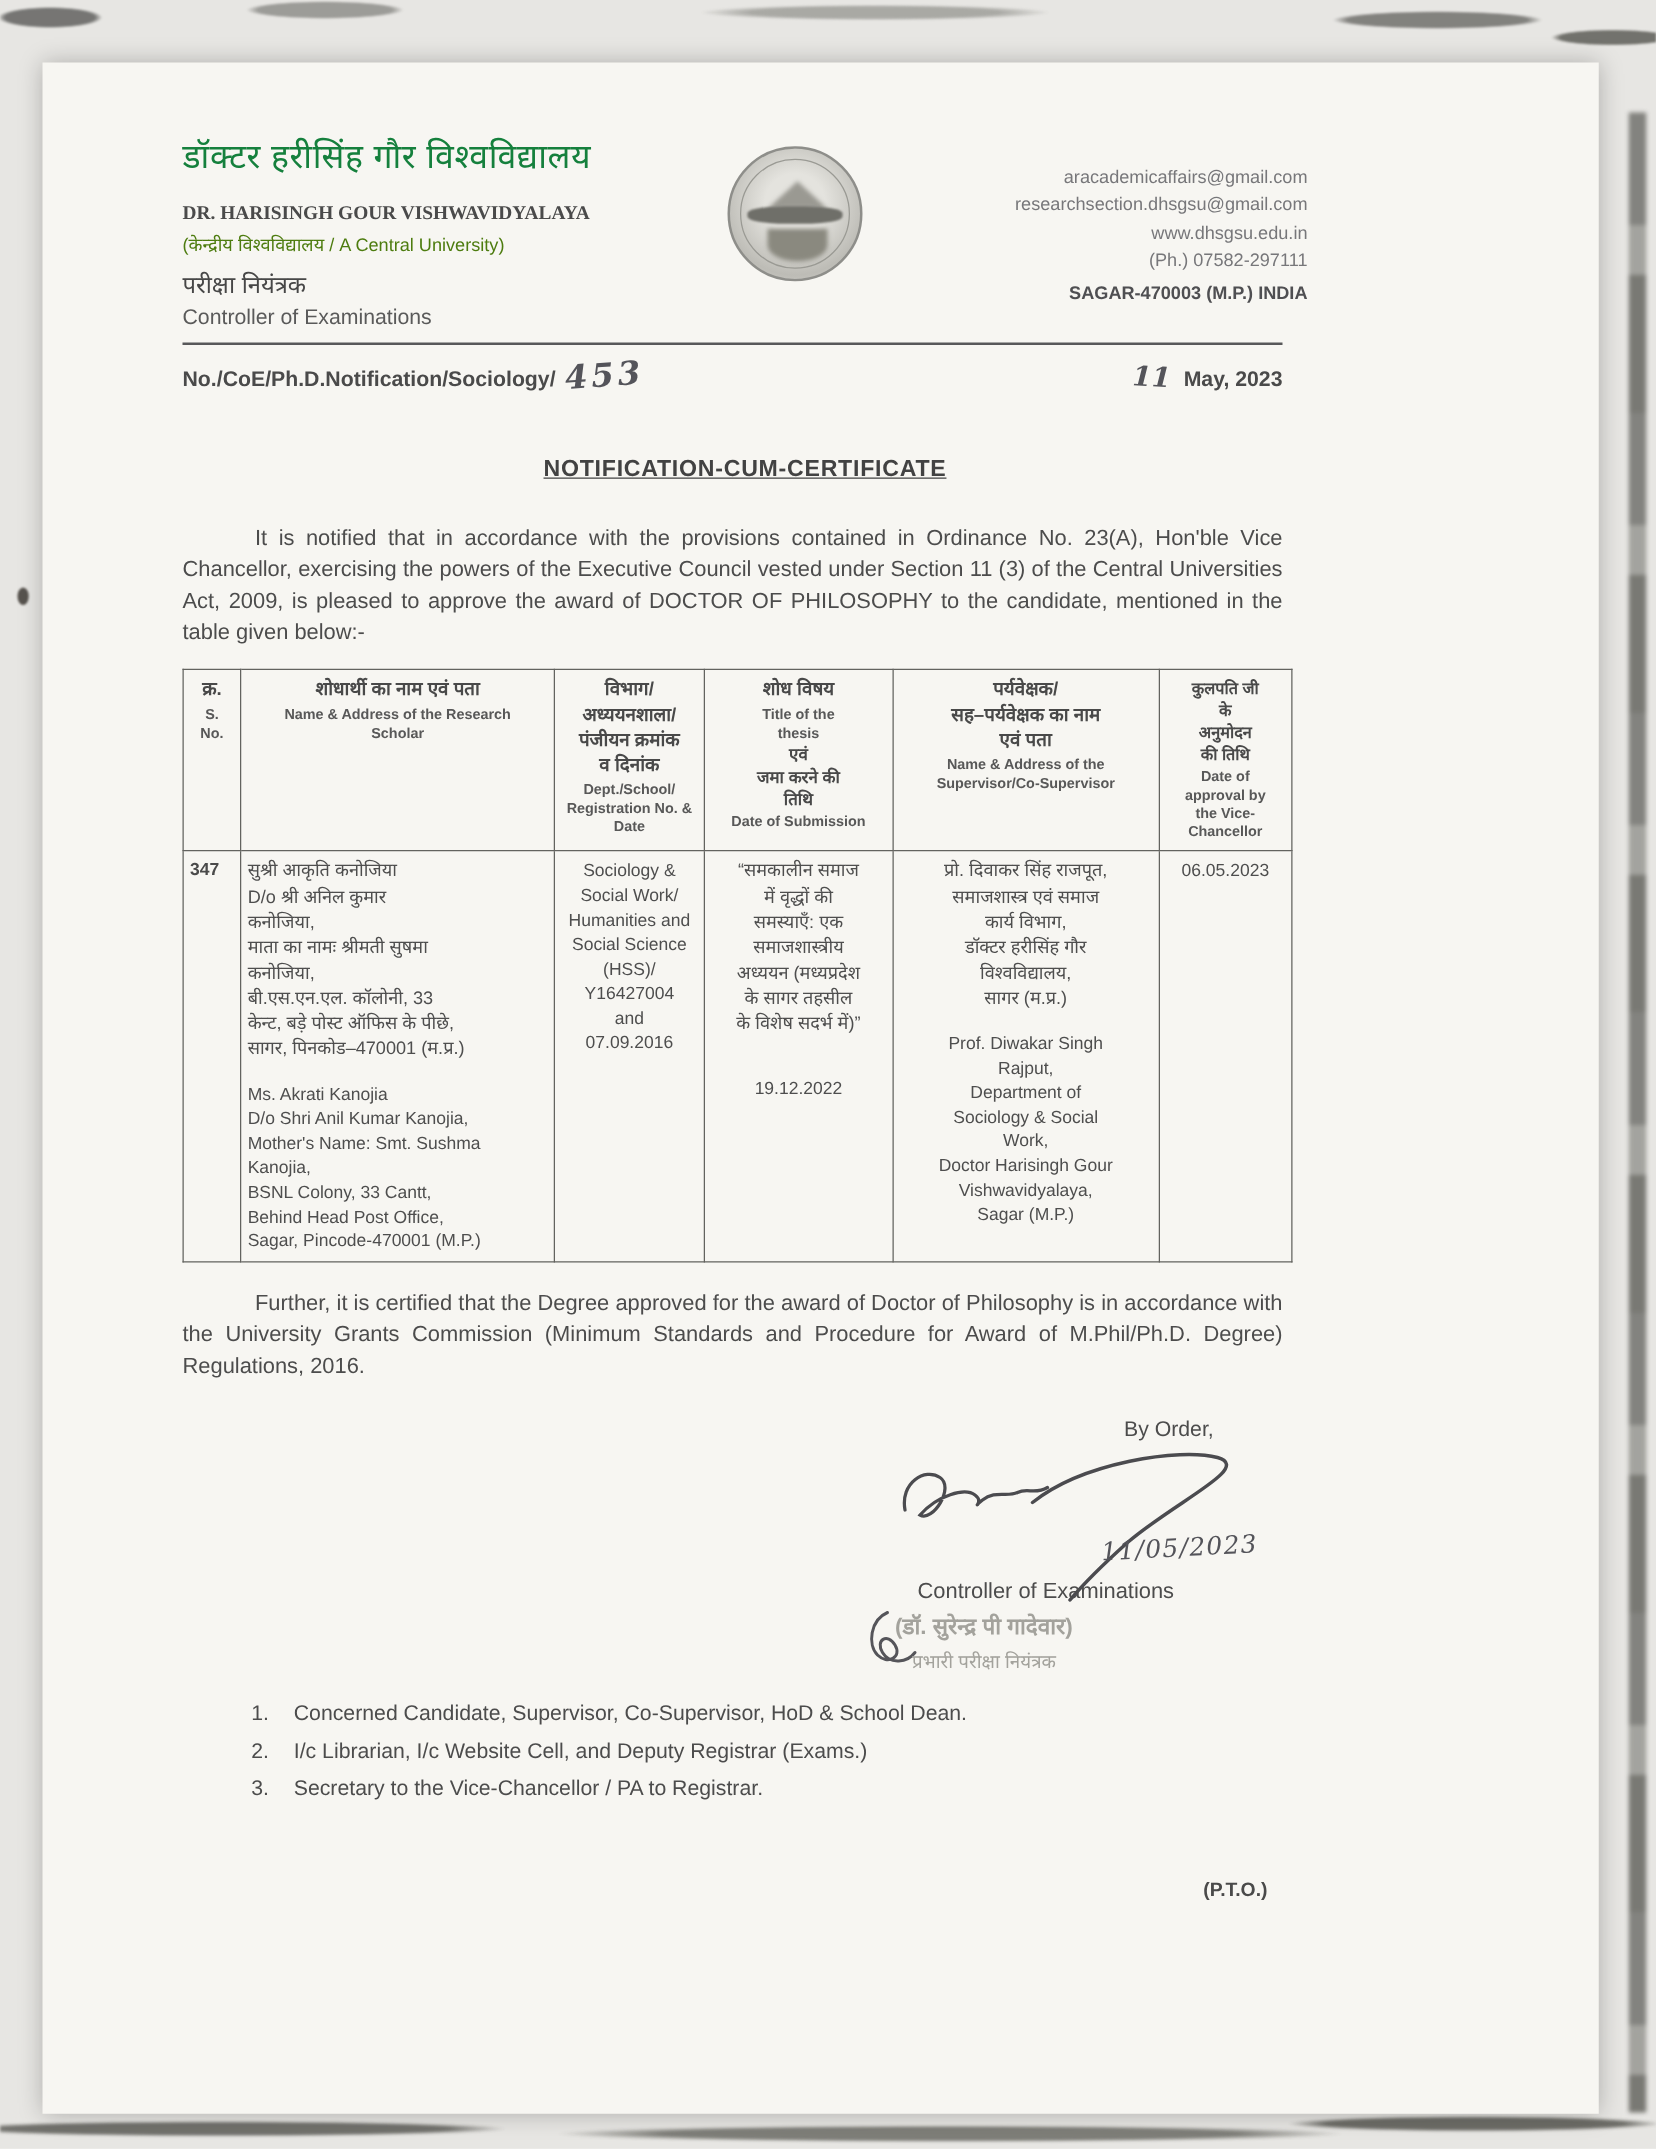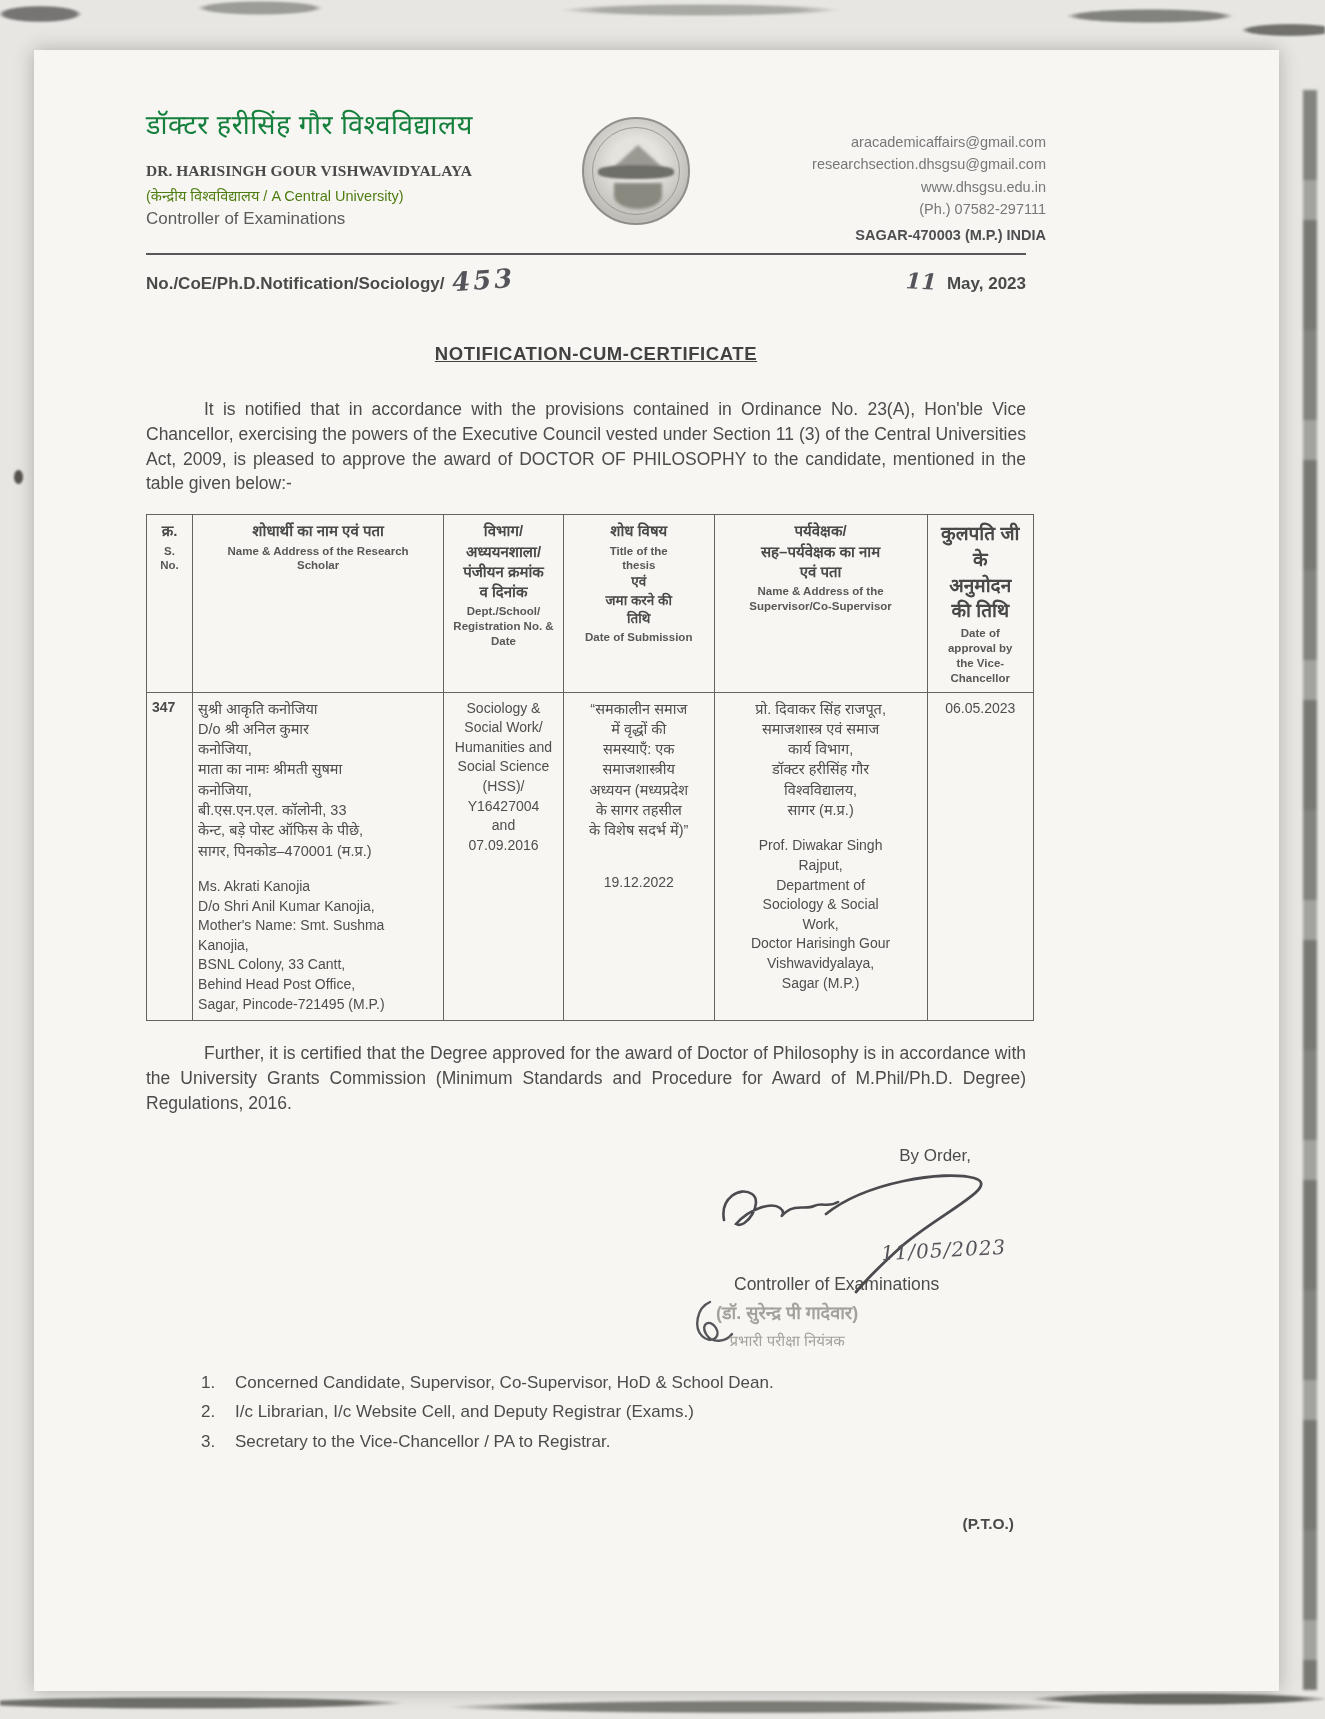--- a/index.html
+++ b/index.html
@@ -135,20 +135,21 @@
 <div class="artifact speck3"></div>
 
 <div class="paper">
   <div class="content">
 
     <div class="header">
       <div class="h-left">
         <div class="uni-hi">डॉक्टर हरीसिंह गौर विश्वविद्यालय</div>
         <div class="uni-en">DR. HARISINGH GOUR VISHWAVIDYALAYA</div>
         <div class="uni-cu">(केन्द्रीय विश्वविद्यालय / A Central University)</div>
+        <div class="off-hi">परीक्षा नियंत्रक</div>
         <div class="off-en">Controller of Examinations</div>
       </div>
       <div class="h-seal">
         <div class="seal">
           <div class="ring"></div>
             <div class="peak"></div>
             <div class="band"></div>
             <div class="base"></div>
         </div>
       </div>
@@ -215,21 +216,21 @@
             <div class="he pre">Date of Submission</div>
           </th>
           <th>
             <div class="hh pre">पर्यवेक्षक/
 सह–पर्यवेक्षक का नाम
 एवं पता</div>
             <div class="he pre">Name &amp; Address of the
 Supervisor/Co-Supervisor</div>
           </th>
           <th>
-            <div class="hh pre" style="font-size:19px;">कुलपति जी
+            <div class="hh pre" style="font-size:13px;">कुलपति जी
 के
 अनुमोदन
 की तिथि</div>
             <div class="he pre">Date of
 approval by
 the Vice-
 Chancellor</div>
           </th>
         </tr>
       </thead>
@@ -245,21 +246,21 @@
 बी.एस.एन.एल. कॉलोनी, 33
 केन्ट, बड़े पोस्ट ऑफिस के पीछे,
 सागर, पिनकोड–470001 (म.प्र.)</div>
             <div class="gap"></div>
             <div class="cell pre c-left">Ms. Akrati Kanojia
 D/o Shri Anil Kumar Kanojia,
 Mother's Name: Smt. Sushma
 Kanojia,
 BSNL Colony, 33 Cantt,
 Behind Head Post Office,
-Sagar, Pincode-721495 (M.P.)</div>
+Sagar, Pincode-470001 (M.P.)</div>
           </td>
           <td>
             <div class="cell pre c-center">Sociology &amp;
 Social Work/
 Humanities and
 Social Science
 (HSS)/
 Y16427004
 and
 07.09.2016</div>

